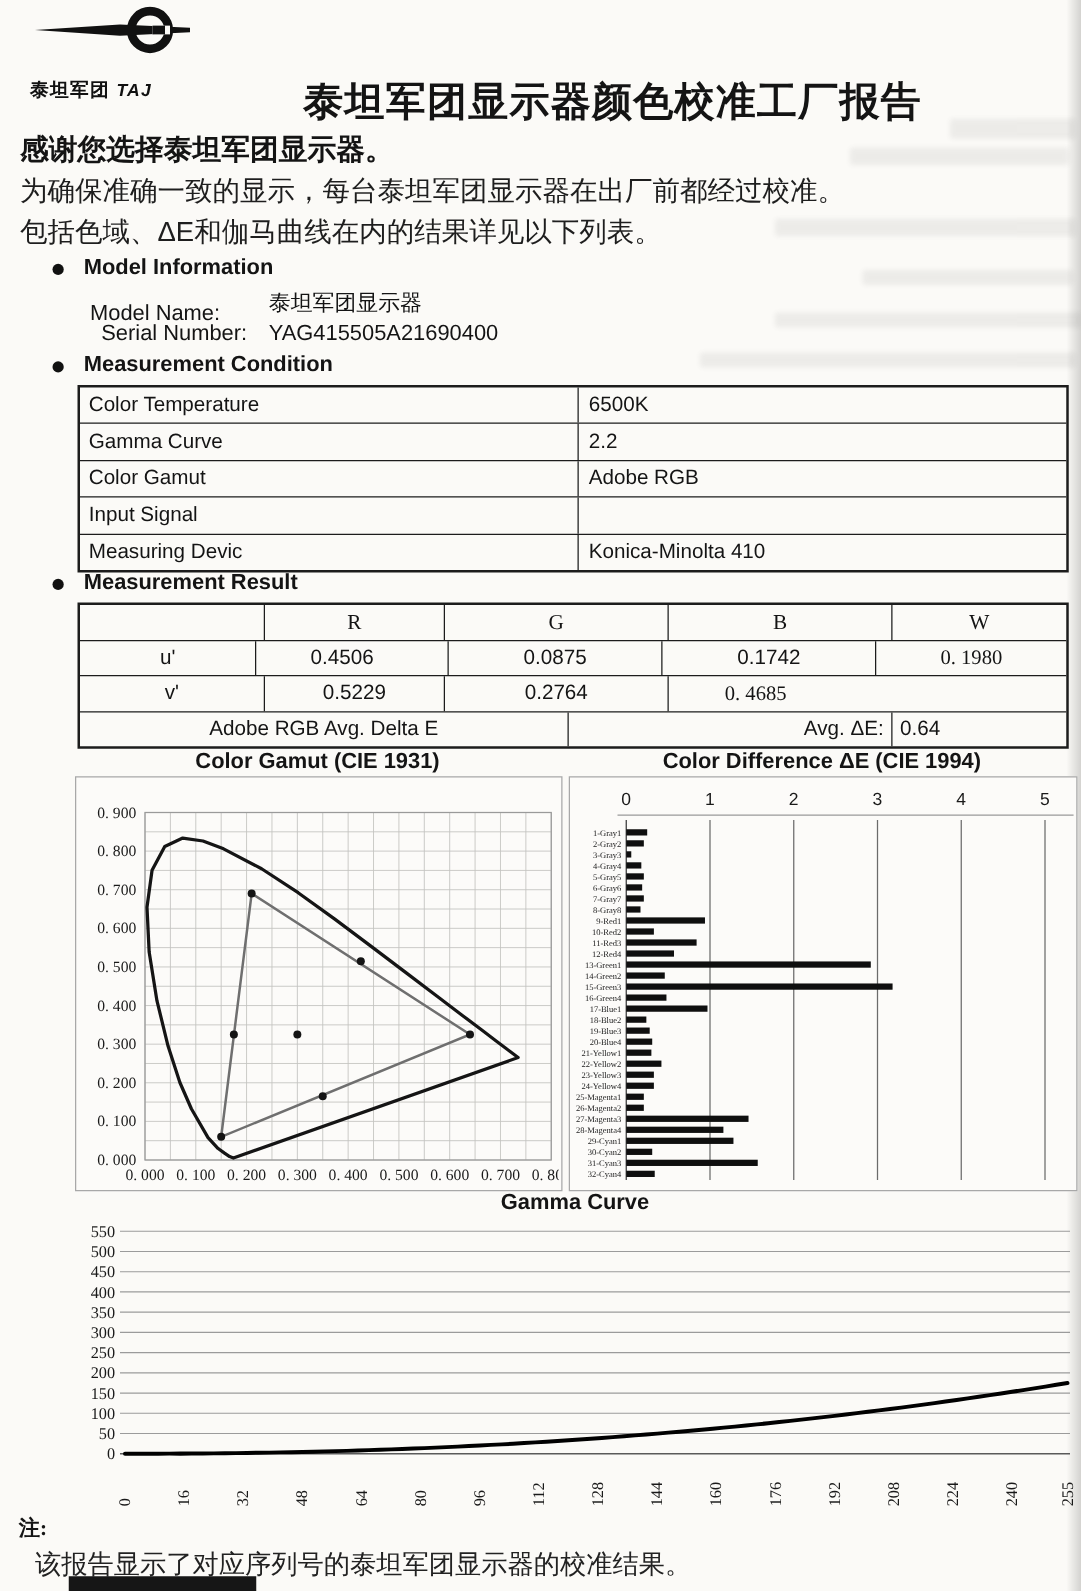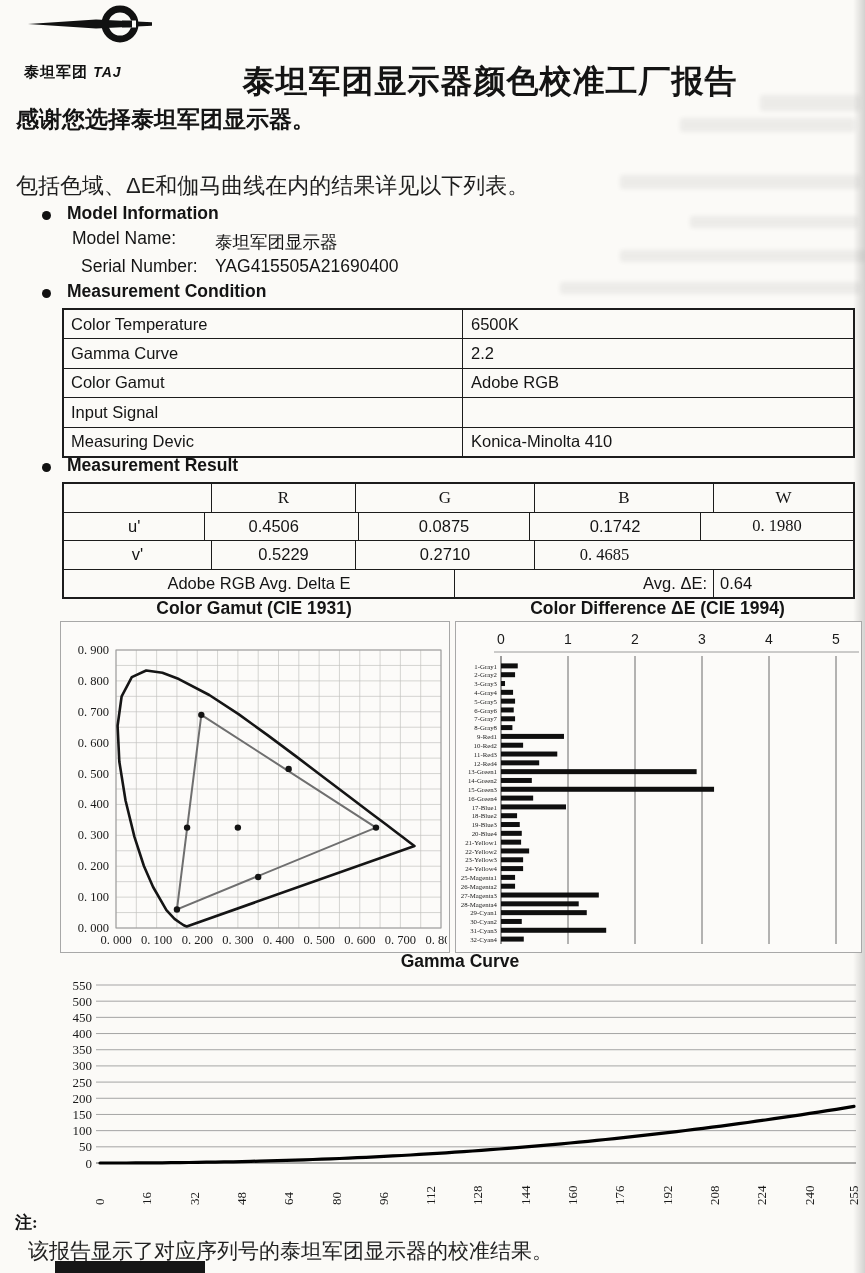--- a/index.html
+++ b/index.html
@@ -57,25 +57,26 @@
     <rect x="96" y="15.5" width="14" height="7" fill="#fbfaf7"></rect>
     <rect x="96" y="15.5" width="10" height="7" fill="#111"></rect>
   </svg>
   <div class="abs brand-text" style="left:24px;top:42px;margin-top:21px;">
     <span>泰坦军团</span>
     <span class="brand-suffix">TAJ</span>
   </div>
 
   <div class="abs title" style="left:130px;top:60px;width:720px;">泰坦军团显示器颜色校准工厂报告</div>
   <div class="abs intro-bold" style="left:16px;top:104px;">感谢您选择泰坦军团显示器。</div>
+  <div class="abs intro" style="left:16px;top:138px;">为确保准确一致的显示，每台泰坦军团显示器在出厂前都经过校准。</div>
   <div class="abs intro" style="left:16px;top:171px;">包括色域、ΔE和伽马曲线在内的结果详见以下列表。</div>
 
   <div class="abs bullet" style="left:42px;top:211px;"></div>
   <div class="abs sec-head" style="left:67px;top:203px;">Model Information</div>
-  <div class="abs kv-label" style="left:72px;top:228px;">Model Name:</div>
+  <div class="abs kv-label" style="left:72px;top:240px;">Model Name:</div>
   <div class="abs kv-value" style="left:215px;top:230px;">泰坦军团显示器</div>
   <div class="abs kv-label" style="left:56px;top:256px;margin-left:25px;">Serial Number:</div>
   <div class="abs kv-value" style="left:215px;top:256px;">YAG415505A21690400</div>
 
   <div class="abs bullet" style="left:42px;top:289px;"></div>
   <div class="abs sec-head" style="left:67px;top:281px;text-align:center;">Measurement Condition</div>
   <div class="abs ctable" style="left:62px;top:308px;width:789px;" id="cond-table">
       <div class="trow">
         <div class="cl">Color Temperature</div>
         <div class="cv">6500K</div>
@@ -110,21 +111,21 @@
       <div class="trow">
         <div class="c" style="width: 147px;">u'</div>
         <div class="c" style="width: 144px;">0.4506</div>
         <div class="c" style="width: 179px; margin-left: 16px;">0.0875</div>
         <div class="c" style="width: 179px;">0.1742</div>
         <div class="c serif" style="width: 160px;">0. 1980</div>
       </div>
       <div class="trow">
         <div class="c" style="width: 147px;">v'</div>
         <div class="c" style="width: 144px;">0.5229</div>
-        <div class="c" style="width: 179px;">0.2710</div>
+        <div class="c" style="width: 179px;">0.2764</div>
         <div class="c serif" style="width: 140px;">0. 4685</div>
       </div>
       <div class="trow">
         <div class="c" style="width: 390px;">Adobe RGB Avg. Delta E</div>
         <div class="c" style="width: 259px; justify-content: flex-end; padding-right: 6px;">Avg. ΔE:</div>
         <div class="c" style="width: 129px; justify-content: flex-start; padding-left: 6px;">0.64</div>
       </div>
     </div>
 
   <div class="abs chart-title" style="left:60px;top:598px;width:388px;">Color Gamut (CIE 1931)</div>

